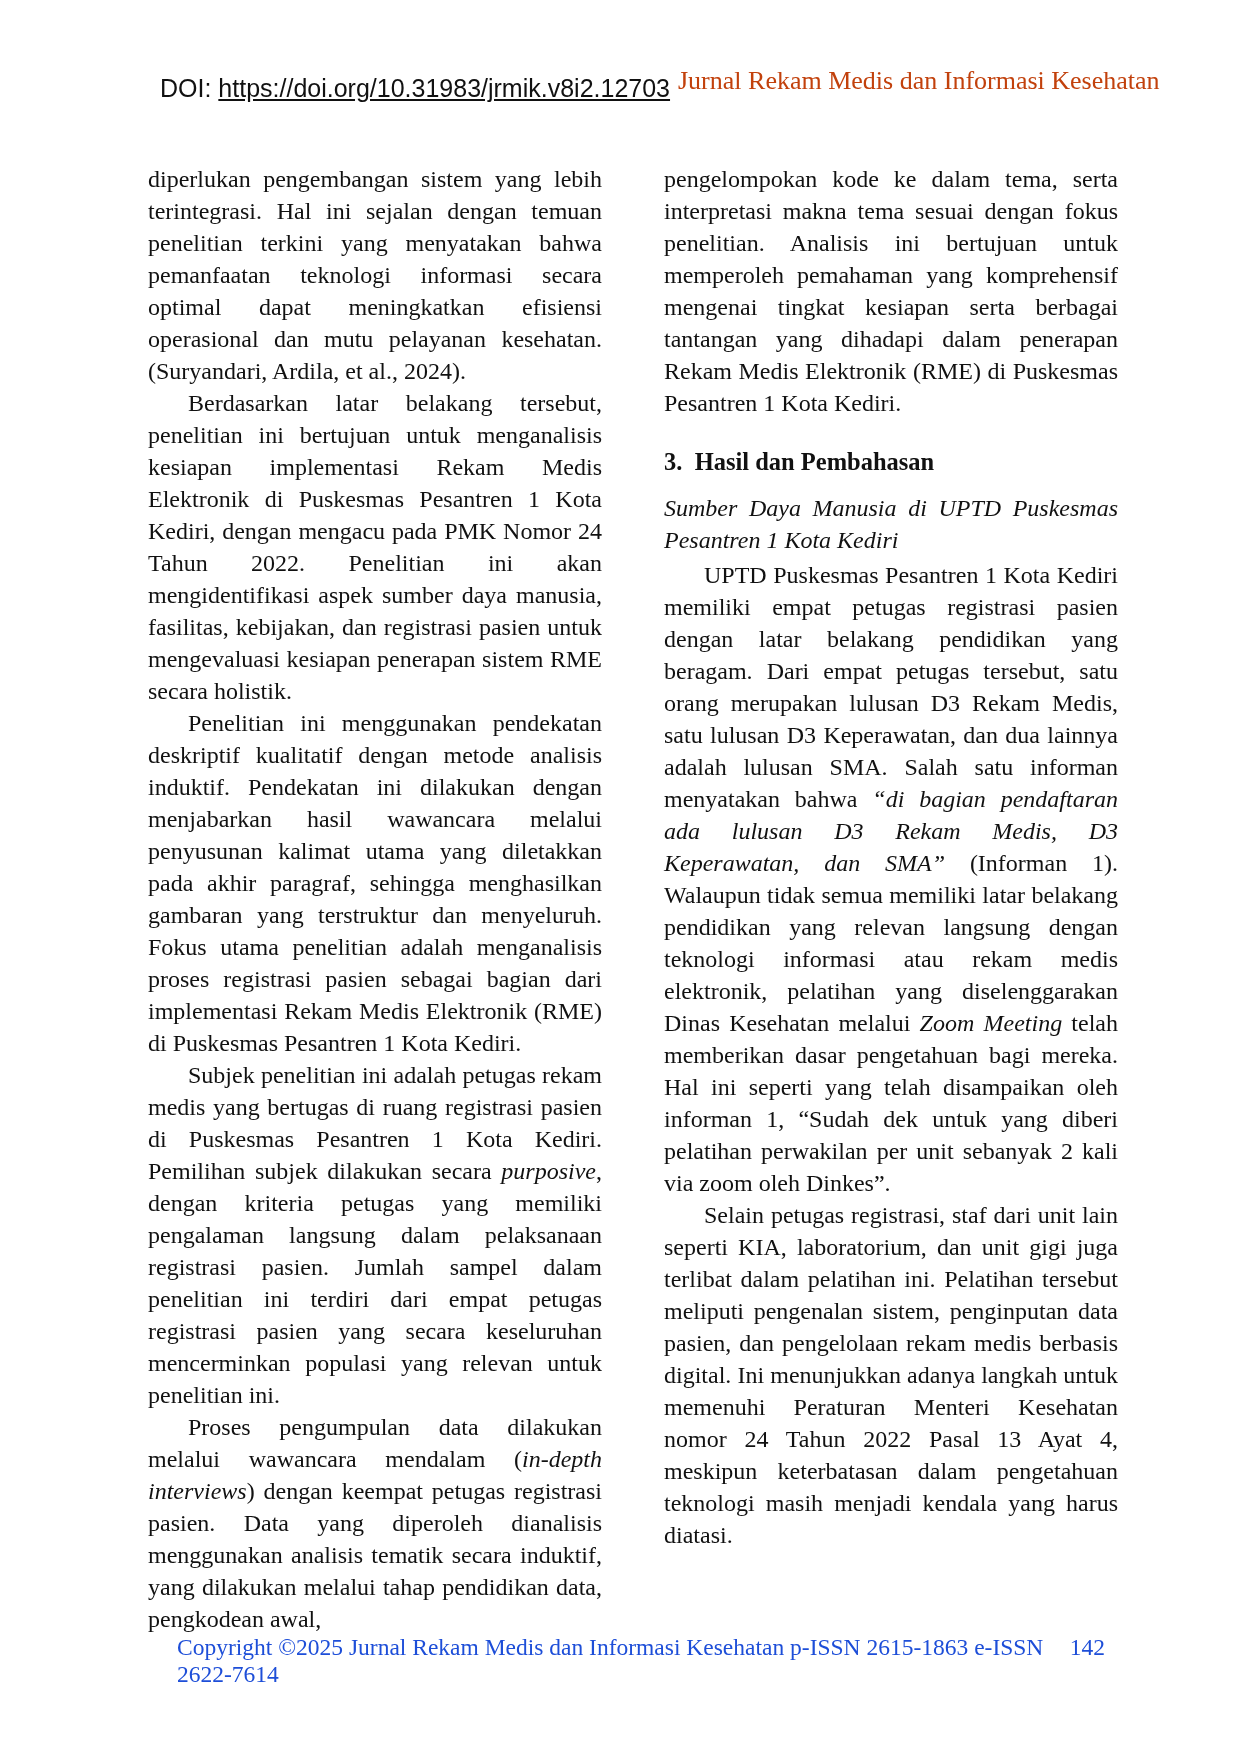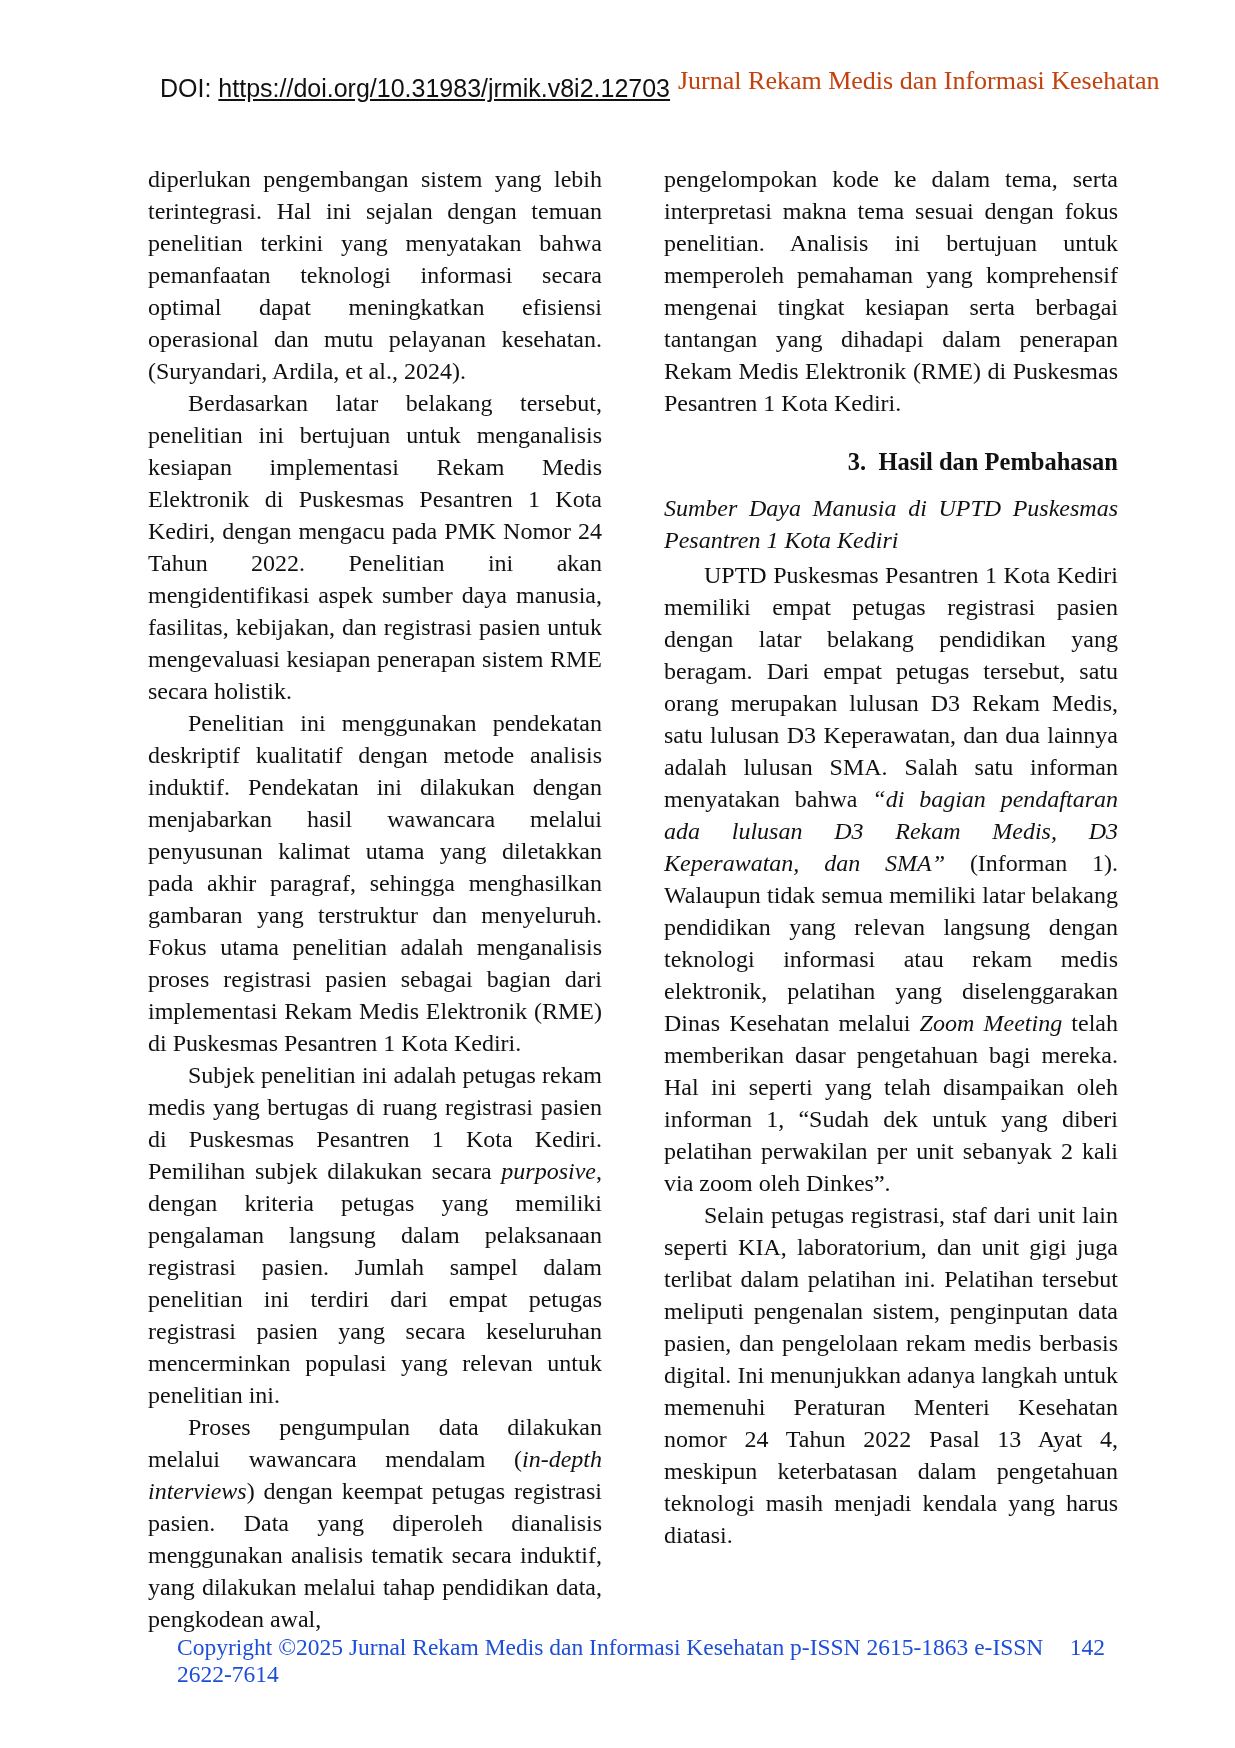--- a/index.html
+++ b/index.html
@@ -31,21 +31,21 @@
   }
   .column {
     flex:1; min-width:0;
     font-size:24px; line-height:32px;
     text-align:justify;
   }
   .column p.para { margin:0; }
   .column p.indent { text-indent:40px; }
   .column h2 {
     font-size:24.5px; font-weight:bold; margin:27px 0 14px 0;
-    text-align:right; white-space:pre-wrap;
+    text-align:left; white-space:pre-wrap;
   }
   .column .subheading {
     font-style:italic; margin:0 0 3px 0; text-align:justify;
   }
   .column em { font-style:italic; }
 
   
   .footer {
     position:absolute; left:177px; top:1634px; width:928px;
     display:flex; justify-content:space-between; align-items:baseline;

